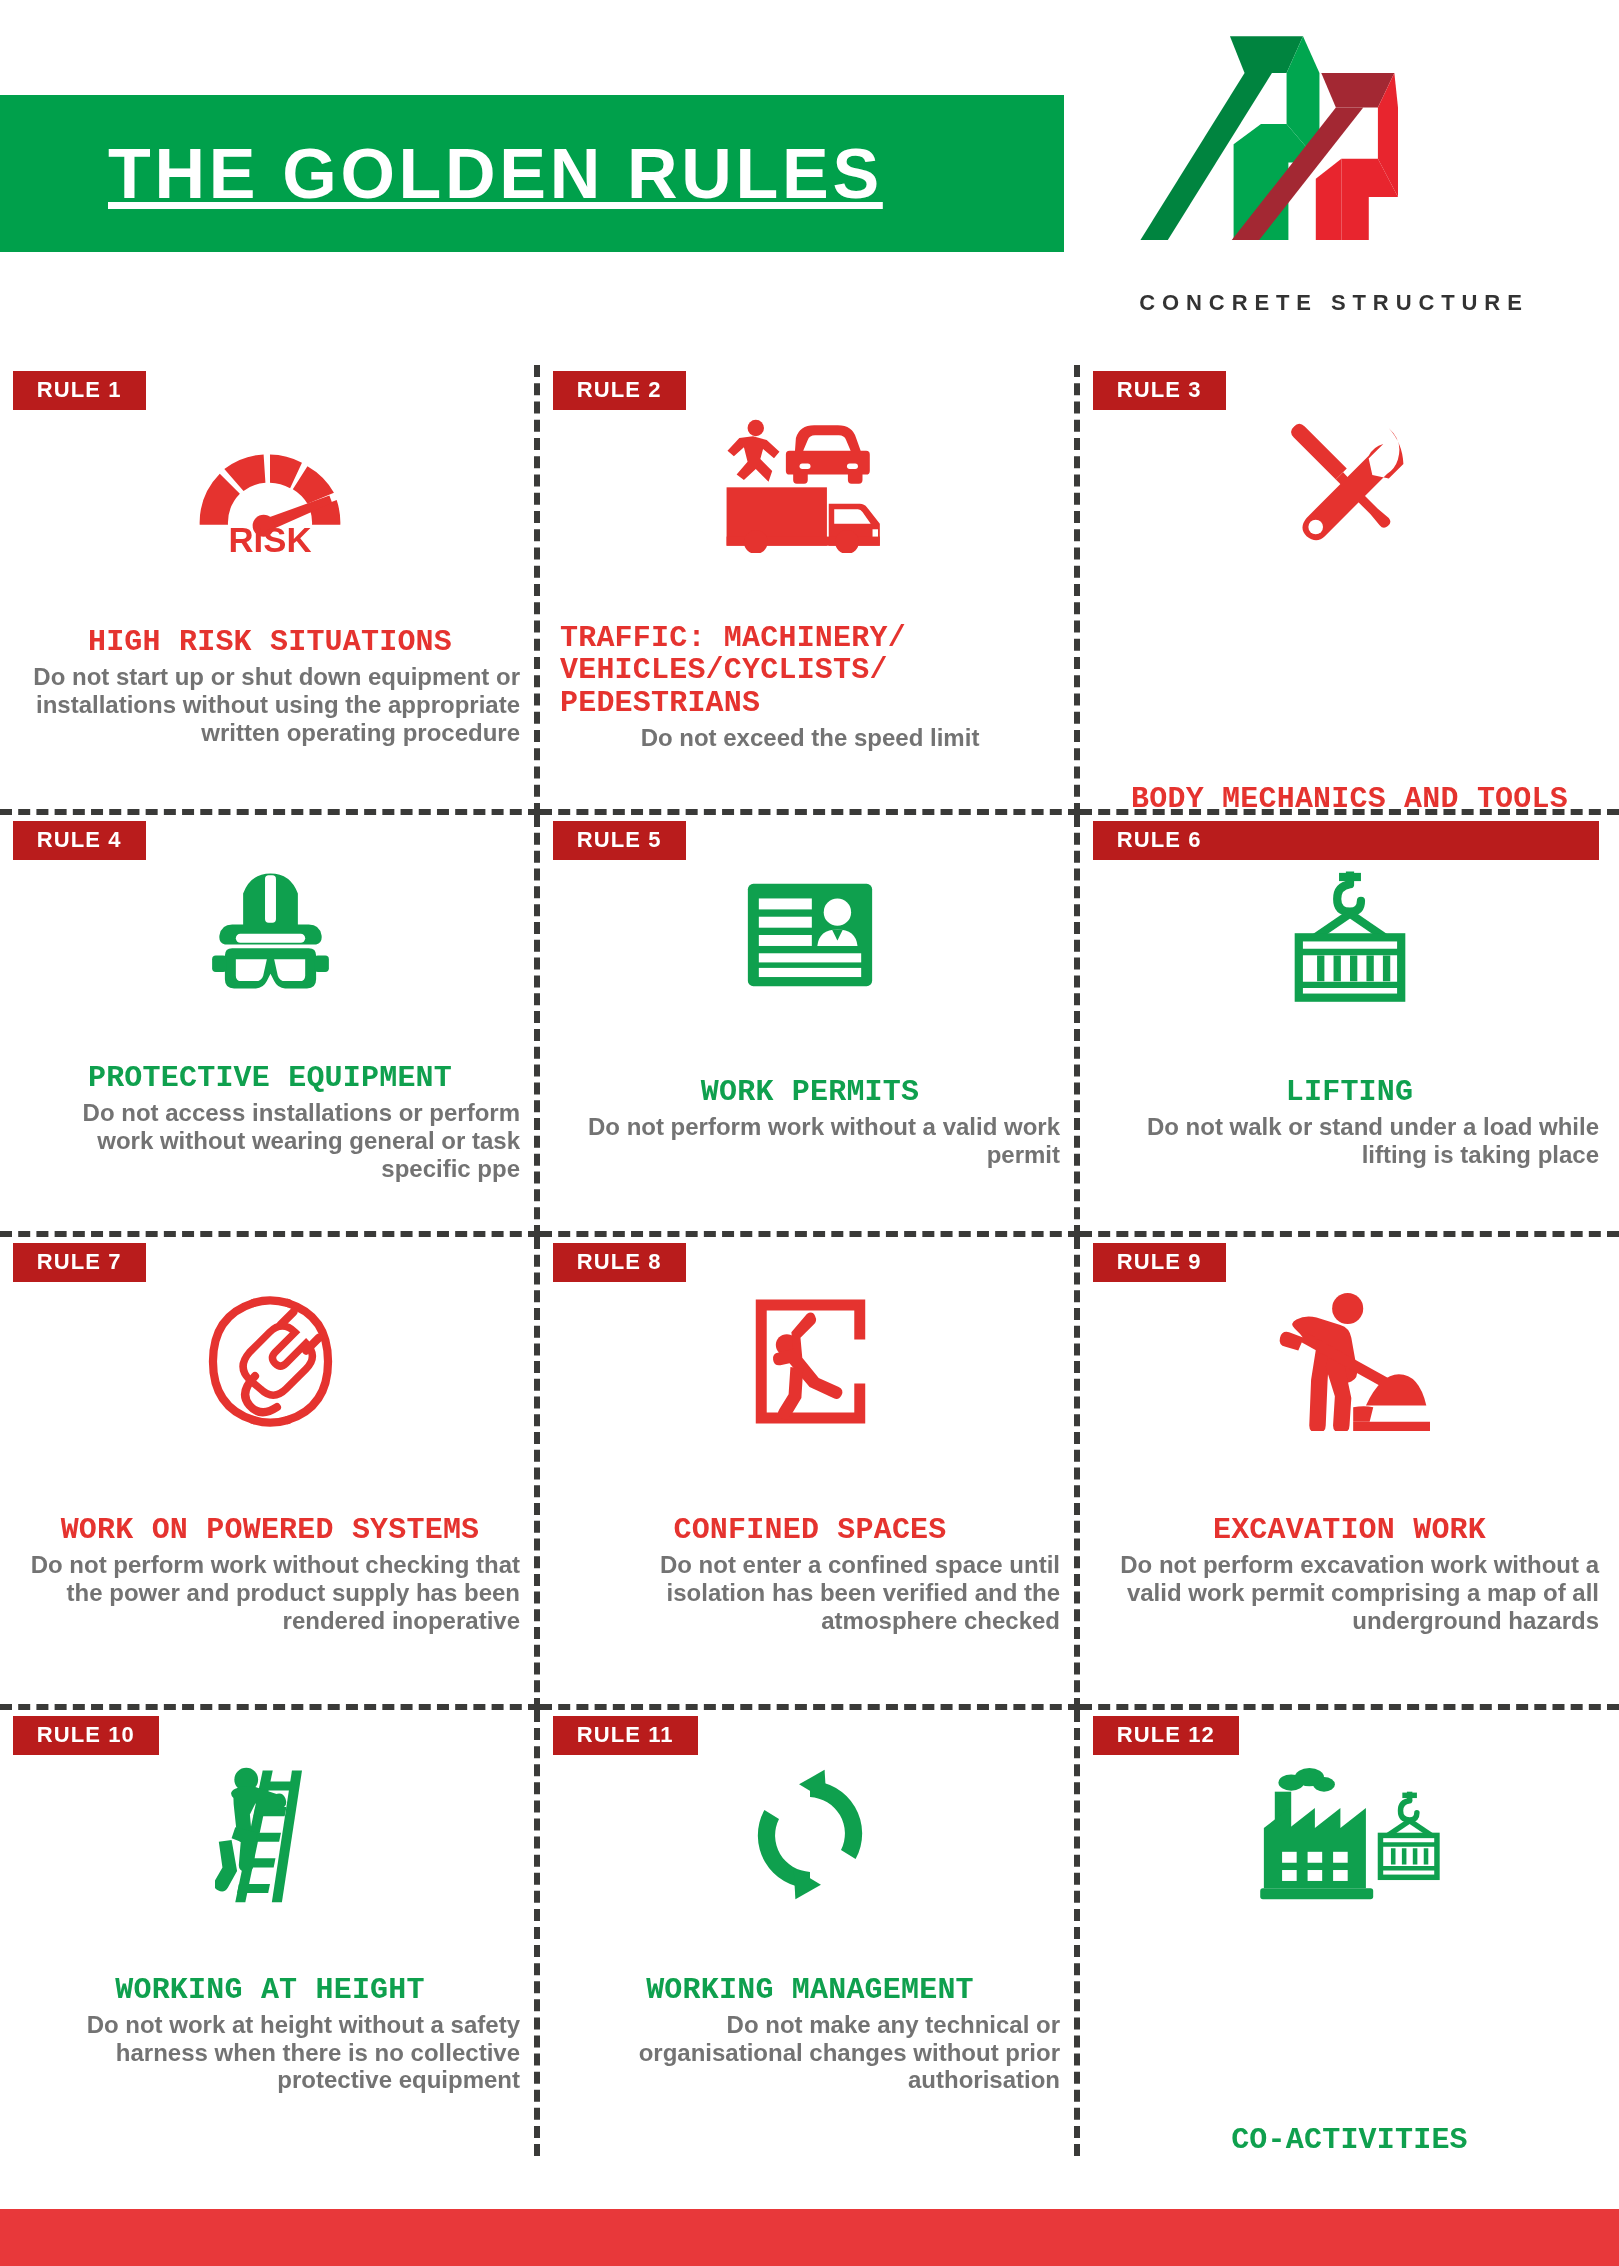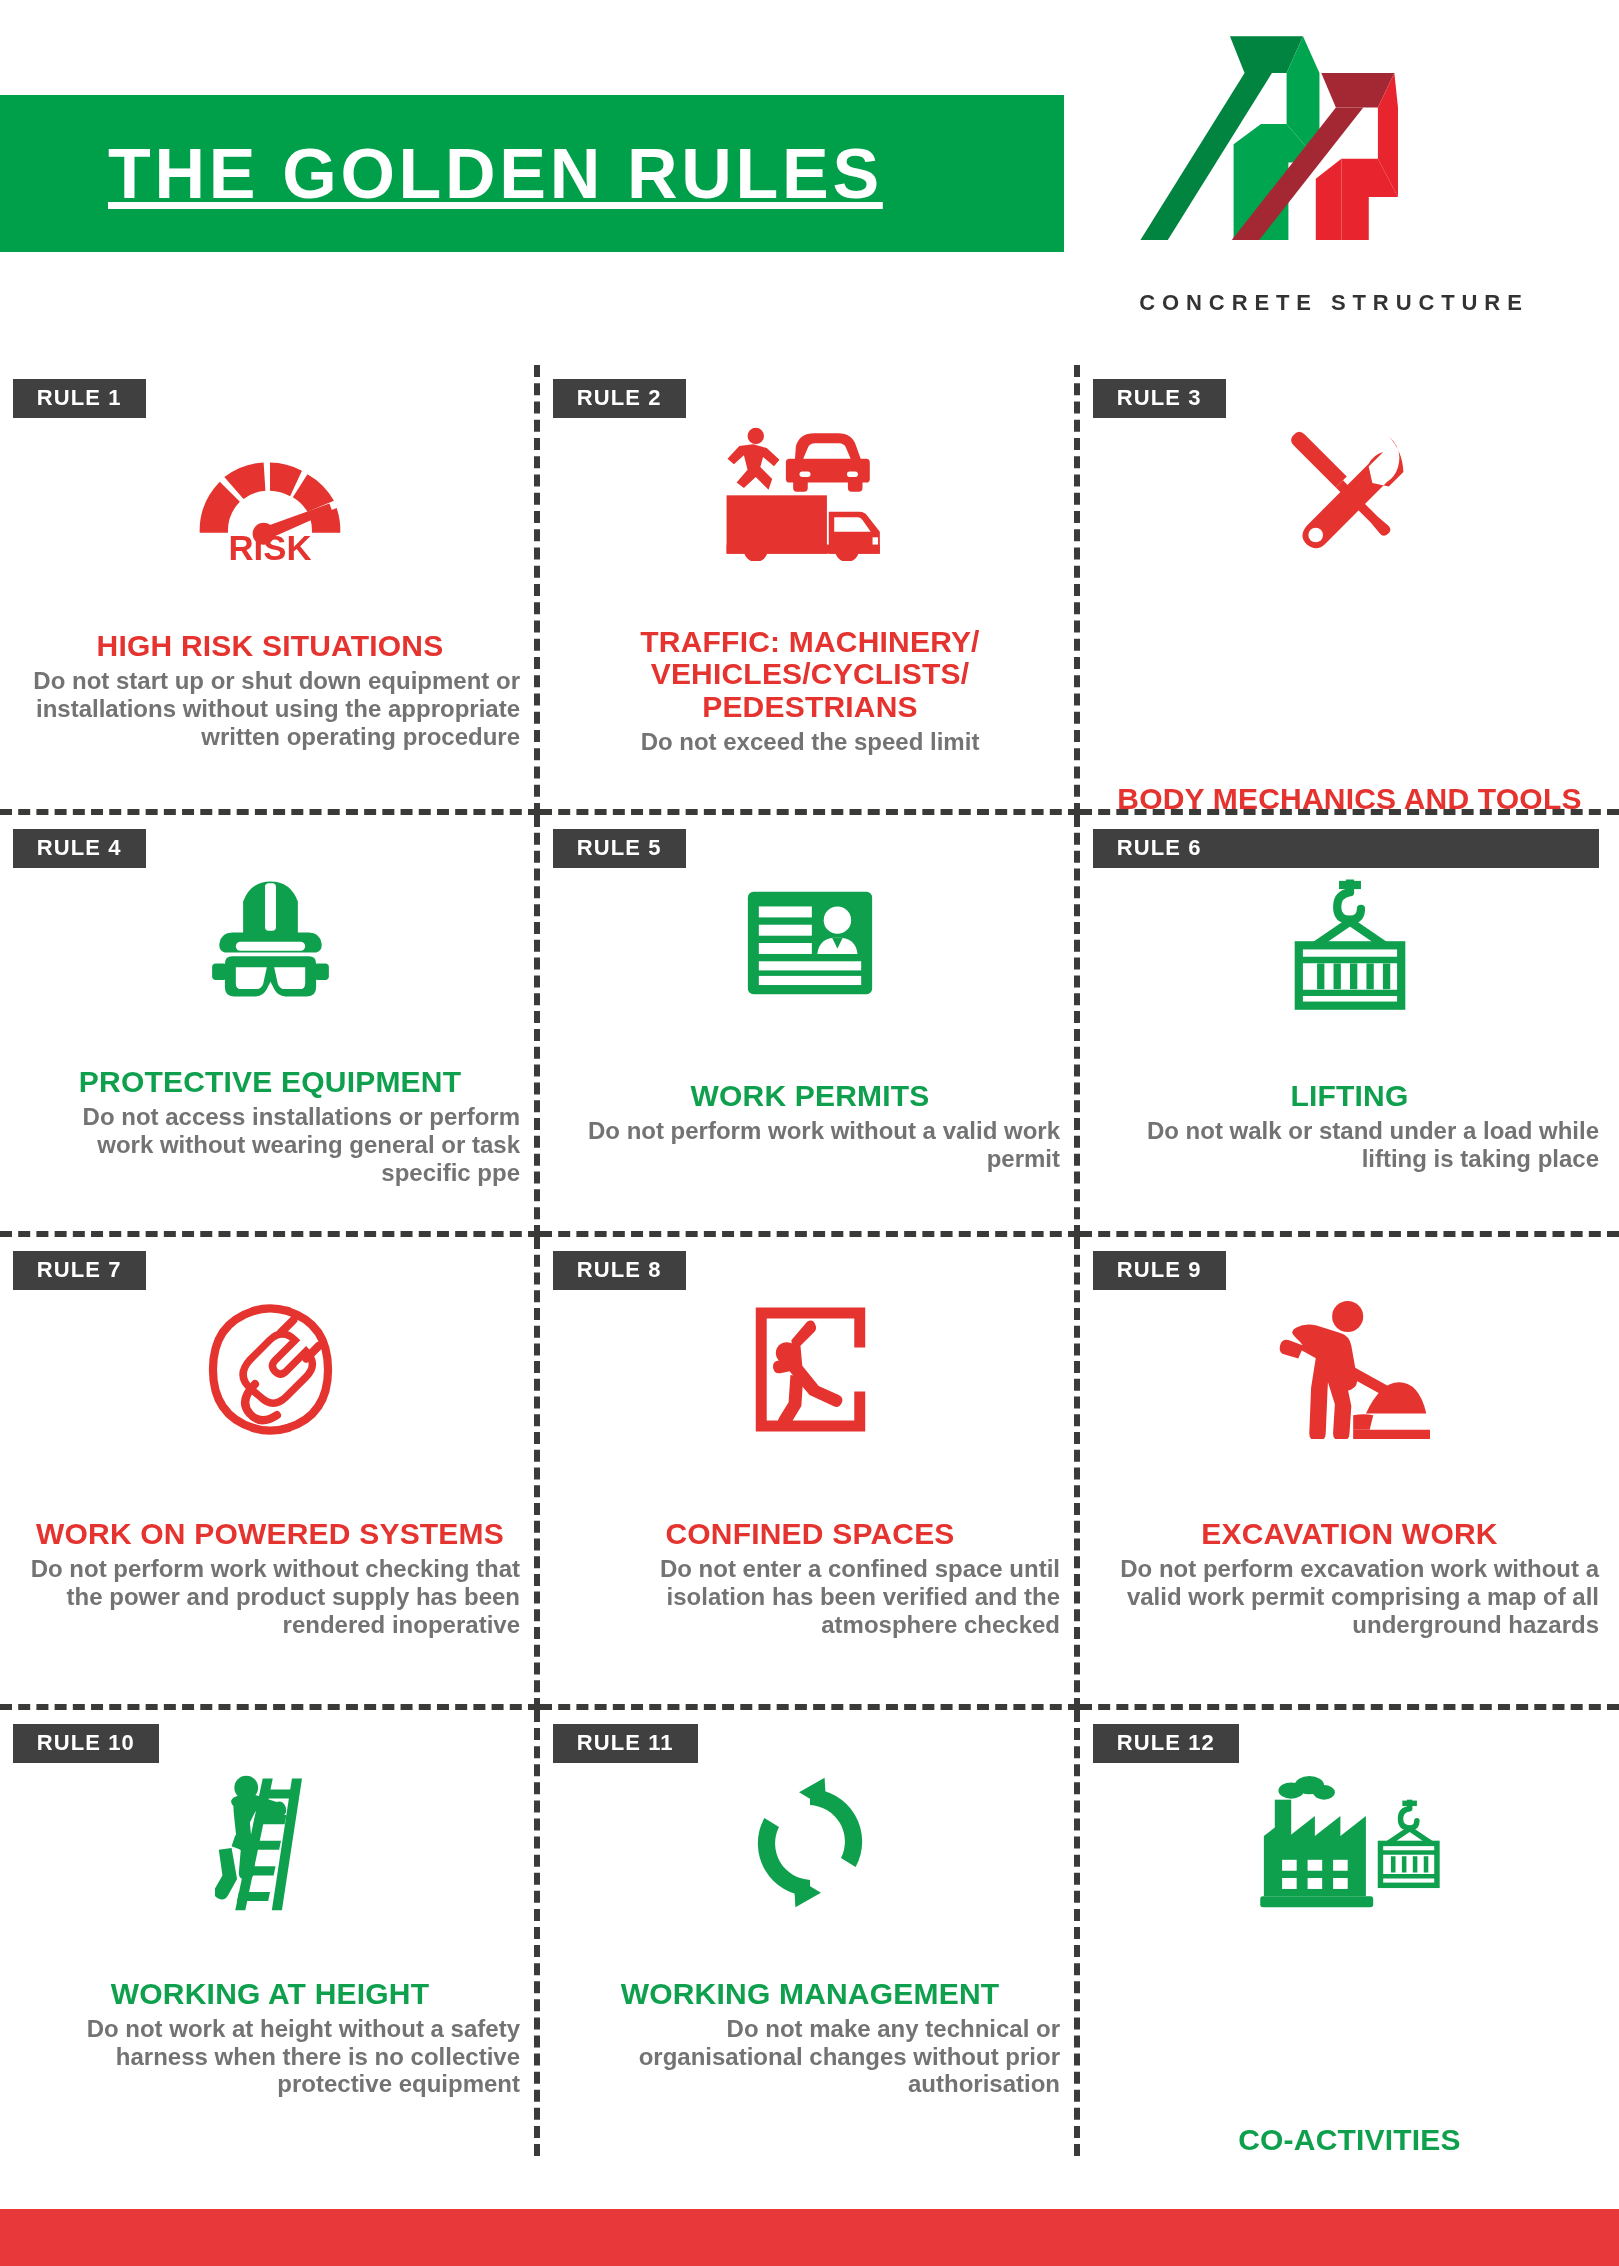--- a/index.html
+++ b/index.html
@@ -103,48 +103,47 @@
     content: "";
     position: absolute;
     left: 0; bottom: 0;
     width: 100%;
     height: 0;
     border-bottom: 6.4px dashed #3A3A38;
   }
 
   .rule-badge {
     align-self: flex-start;
-    background: #404040;
+    background: #b91c1c;
     color: #ffffff;
     font-size: 22px;
     font-weight: 700;
     letter-spacing: 1.1px;
     padding: 8.2px 24px 9.1px 24px;
     margin-left: -7.3px;
-    margin-top: 14px;
+    margin-top: 6px;
     line-height: 1;
     white-space: nowrap;
     font-family: "Liberation Sans", sans-serif;
   }
   .icon-wrap {
     height: 146px;
     display: flex;
     align-items: center;
     justify-content: center;
     margin-top: 1.8px;
   }
   .icon-wrap.tall { height: 155px; }
   .rule-heading {
-    text-align: center;
     font-size: 30px;
     font-weight: 700;
     line-height: 1.08;
     letter-spacing: 0.2px;
     margin-top: auto;
-    font-family: Liberation Sans, sans-serif;
+    font-family: Liberation Mono, monospace;
   }
   .rule-body {
     text-align: right;
     font-size: 24px;
     font-weight: 700;
     line-height: 1.16;
     color: #737373;
     margin-top: 4.6px;
     margin-bottom: auto;
     font-family: "Liberation Sans", sans-serif;

